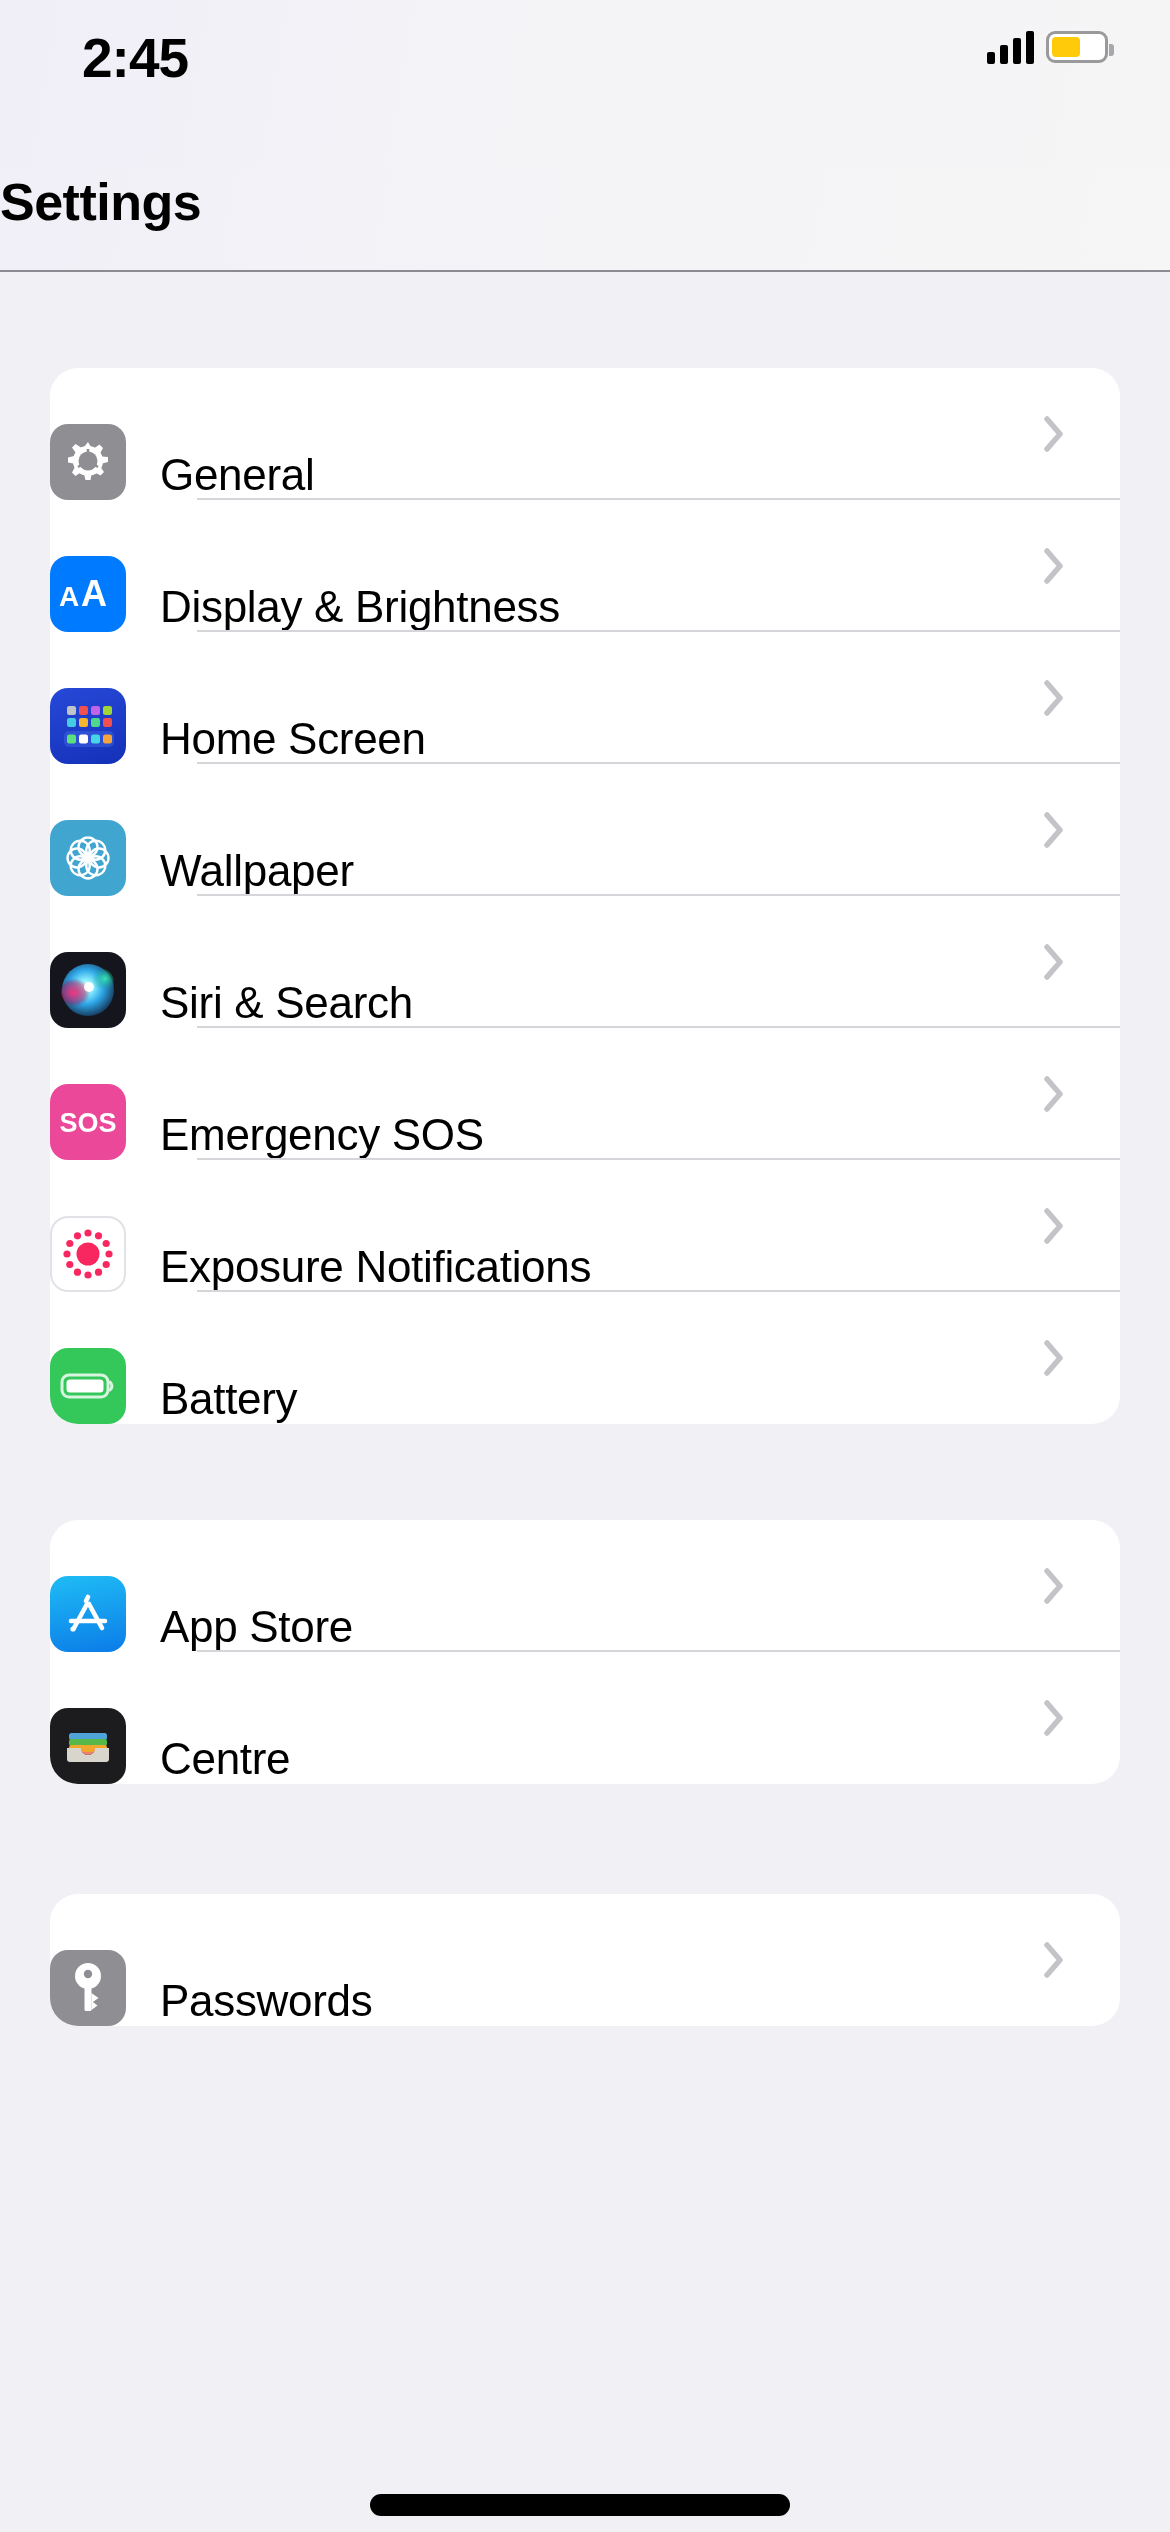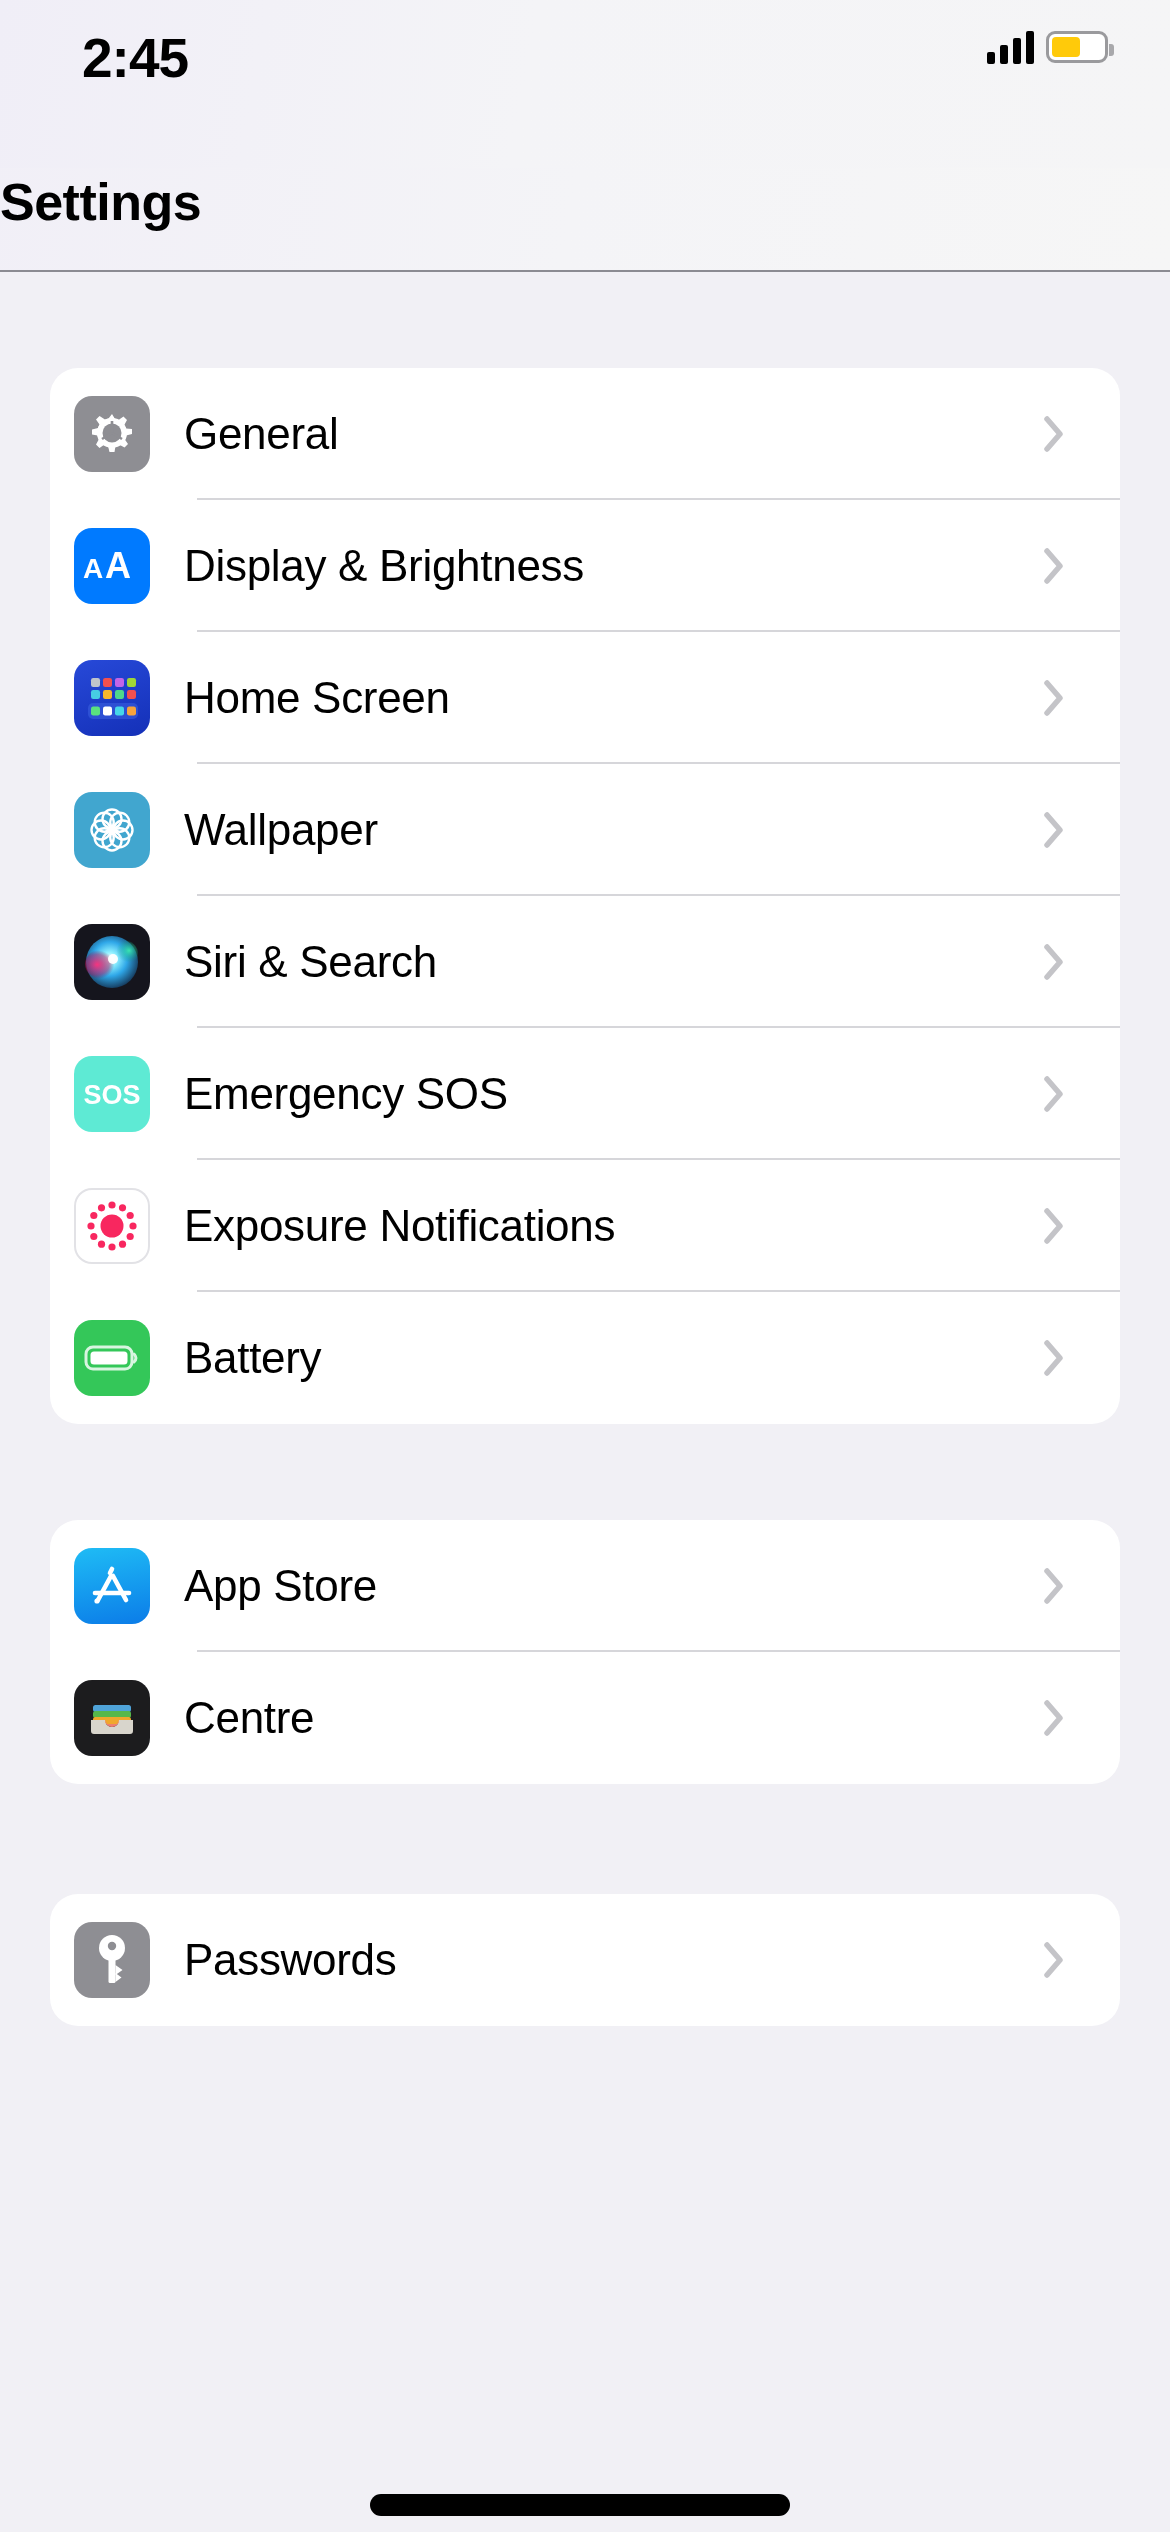--- a/index.html
+++ b/index.html
@@ -62,23 +62,22 @@
     border-radius:28px;
     margin:0 50px;
     overflow:hidden;
   }
   .gap-lg { height:96px; }
   .gap-sm { height:110px; }
   .pad-top { height:96px; }
 
   .row {
     position:relative;
-    display:flex; align-items:center;
+    display:flex; align-items:flex-end;
     height:132px;
-    padding-left:24px;
   }
   .row .sep {
     position:absolute; left:147px; right:0; bottom:0;
     height:2px; background:#d6d6da;
   }
   .row:last-child .sep { display:none; }
 
   .icon {
     width:76px; height:76px; min-width:76px;
     border-radius:18px;
@@ -250,21 +249,21 @@
           </div>
           <div class="row-label">Siri &amp; Search</div>
           <div class="chevron">
             <svg width="20" height="36" viewBox="0 0 20 36">
               <path d="M3 3 L16 18 L3 33" fill="none" stroke="#c4c4c8" stroke-width="5.5" stroke-linecap="round" stroke-linejoin="round"></path>
             </svg>
           </div>
           <div class="sep"></div>
         </div>
         <div class="row">
-          <div class="icon" style="background: #5eead4;">
+          <div class="icon" style="background: #ec4899;">
             <svg width="66" height="36" viewBox="0 0 66 36">
         <text x="33" y="28" text-anchor="middle" font-family="Liberation Sans, sans-serif" font-size="27" font-weight="bold" fill="#fff">SOS</text>
             </svg>
           </div>
           <div class="row-label">Emergency SOS</div>
           <div class="chevron">
             <svg width="20" height="36" viewBox="0 0 20 36">
               <path d="M3 3 L16 18 L3 33" fill="none" stroke="#c4c4c8" stroke-width="5.5" stroke-linecap="round" stroke-linejoin="round"></path>
             </svg>
           </div>

